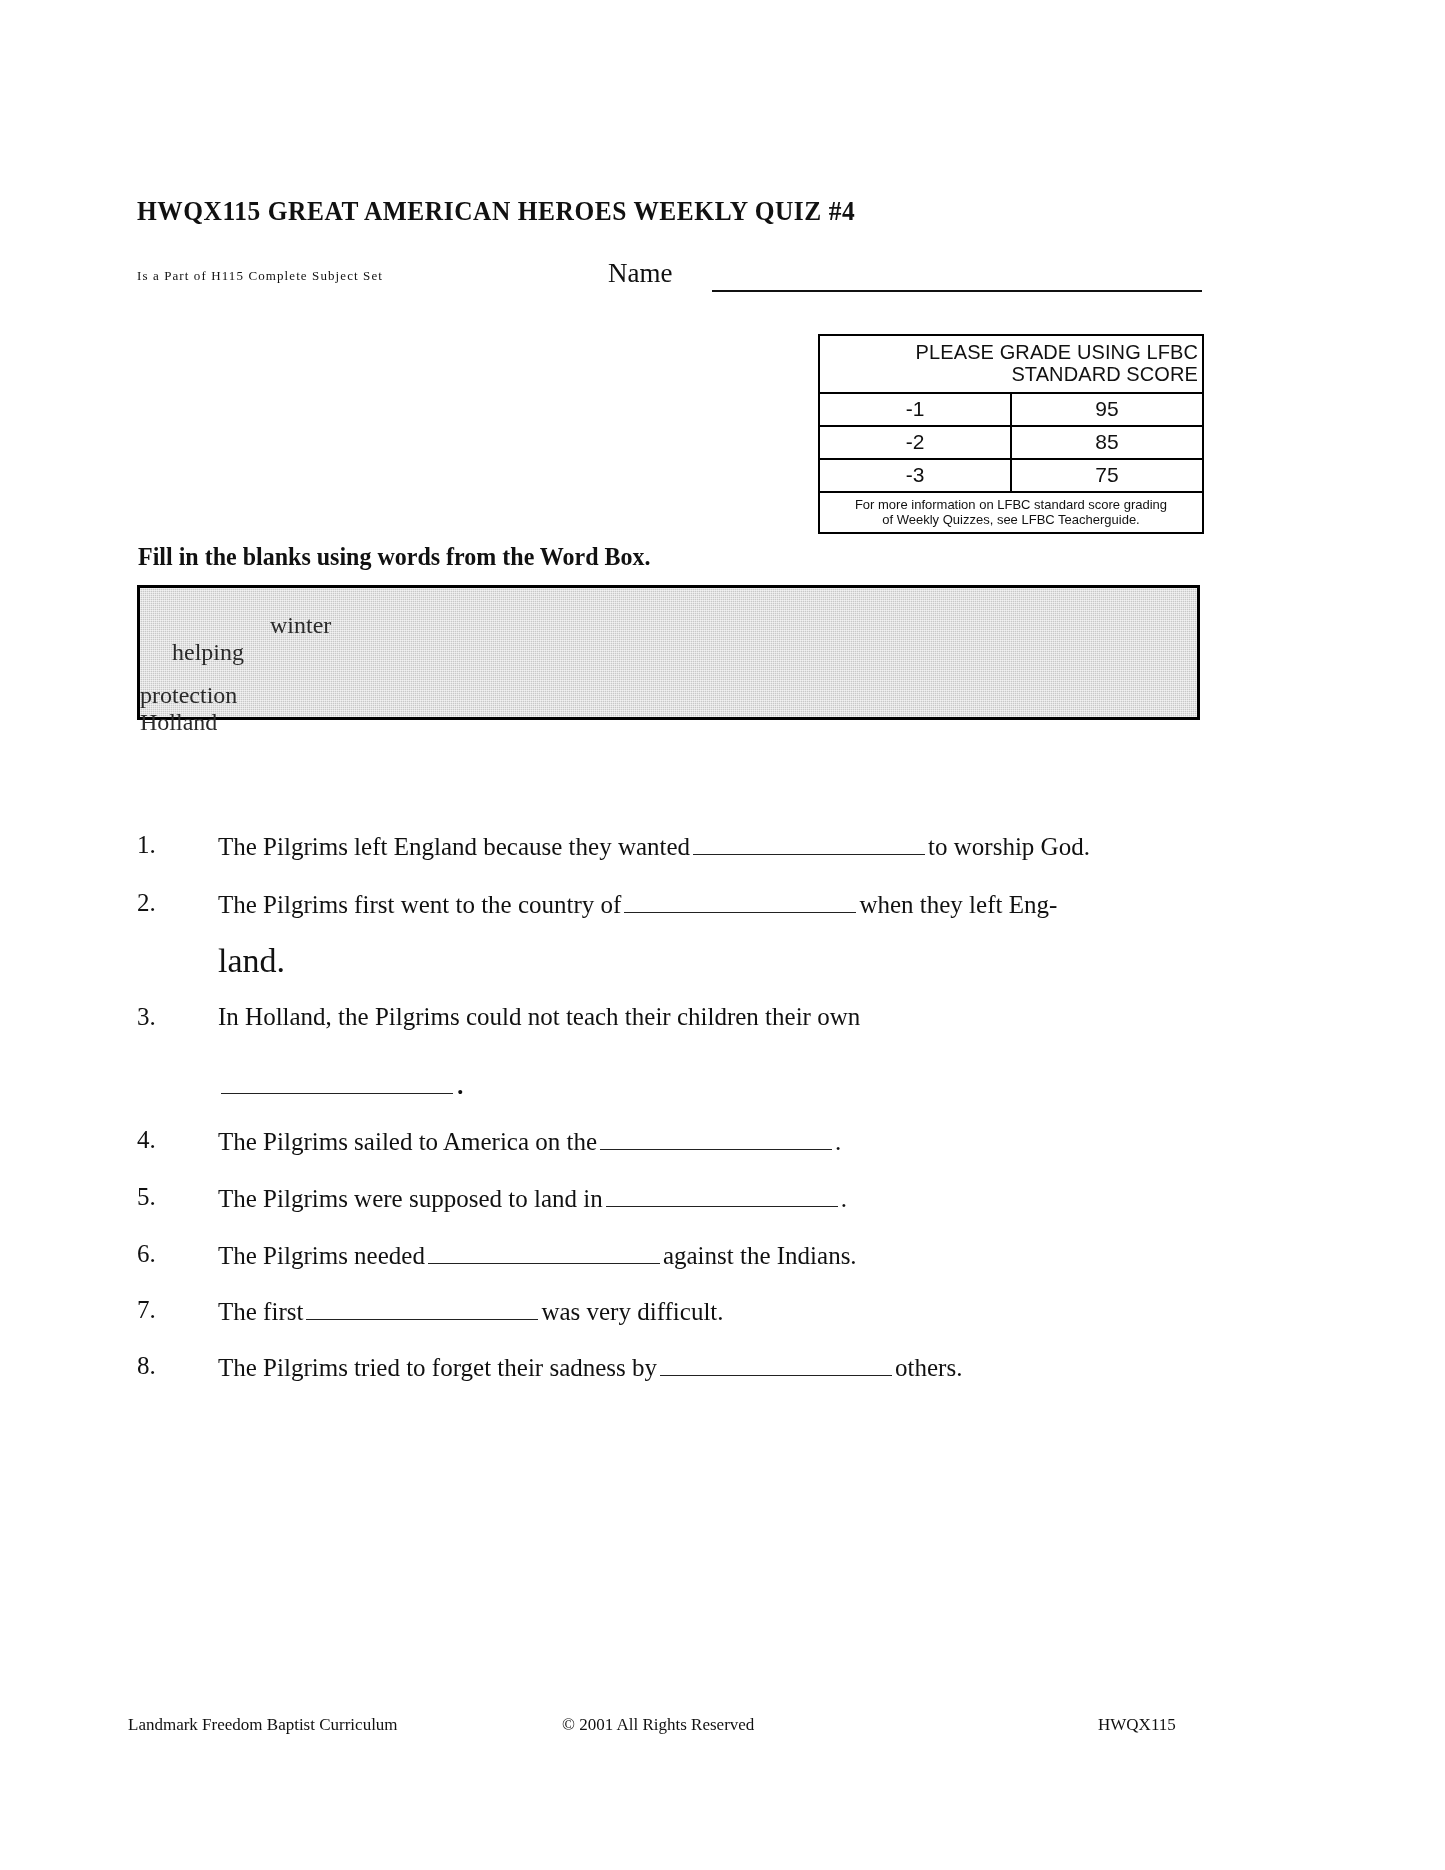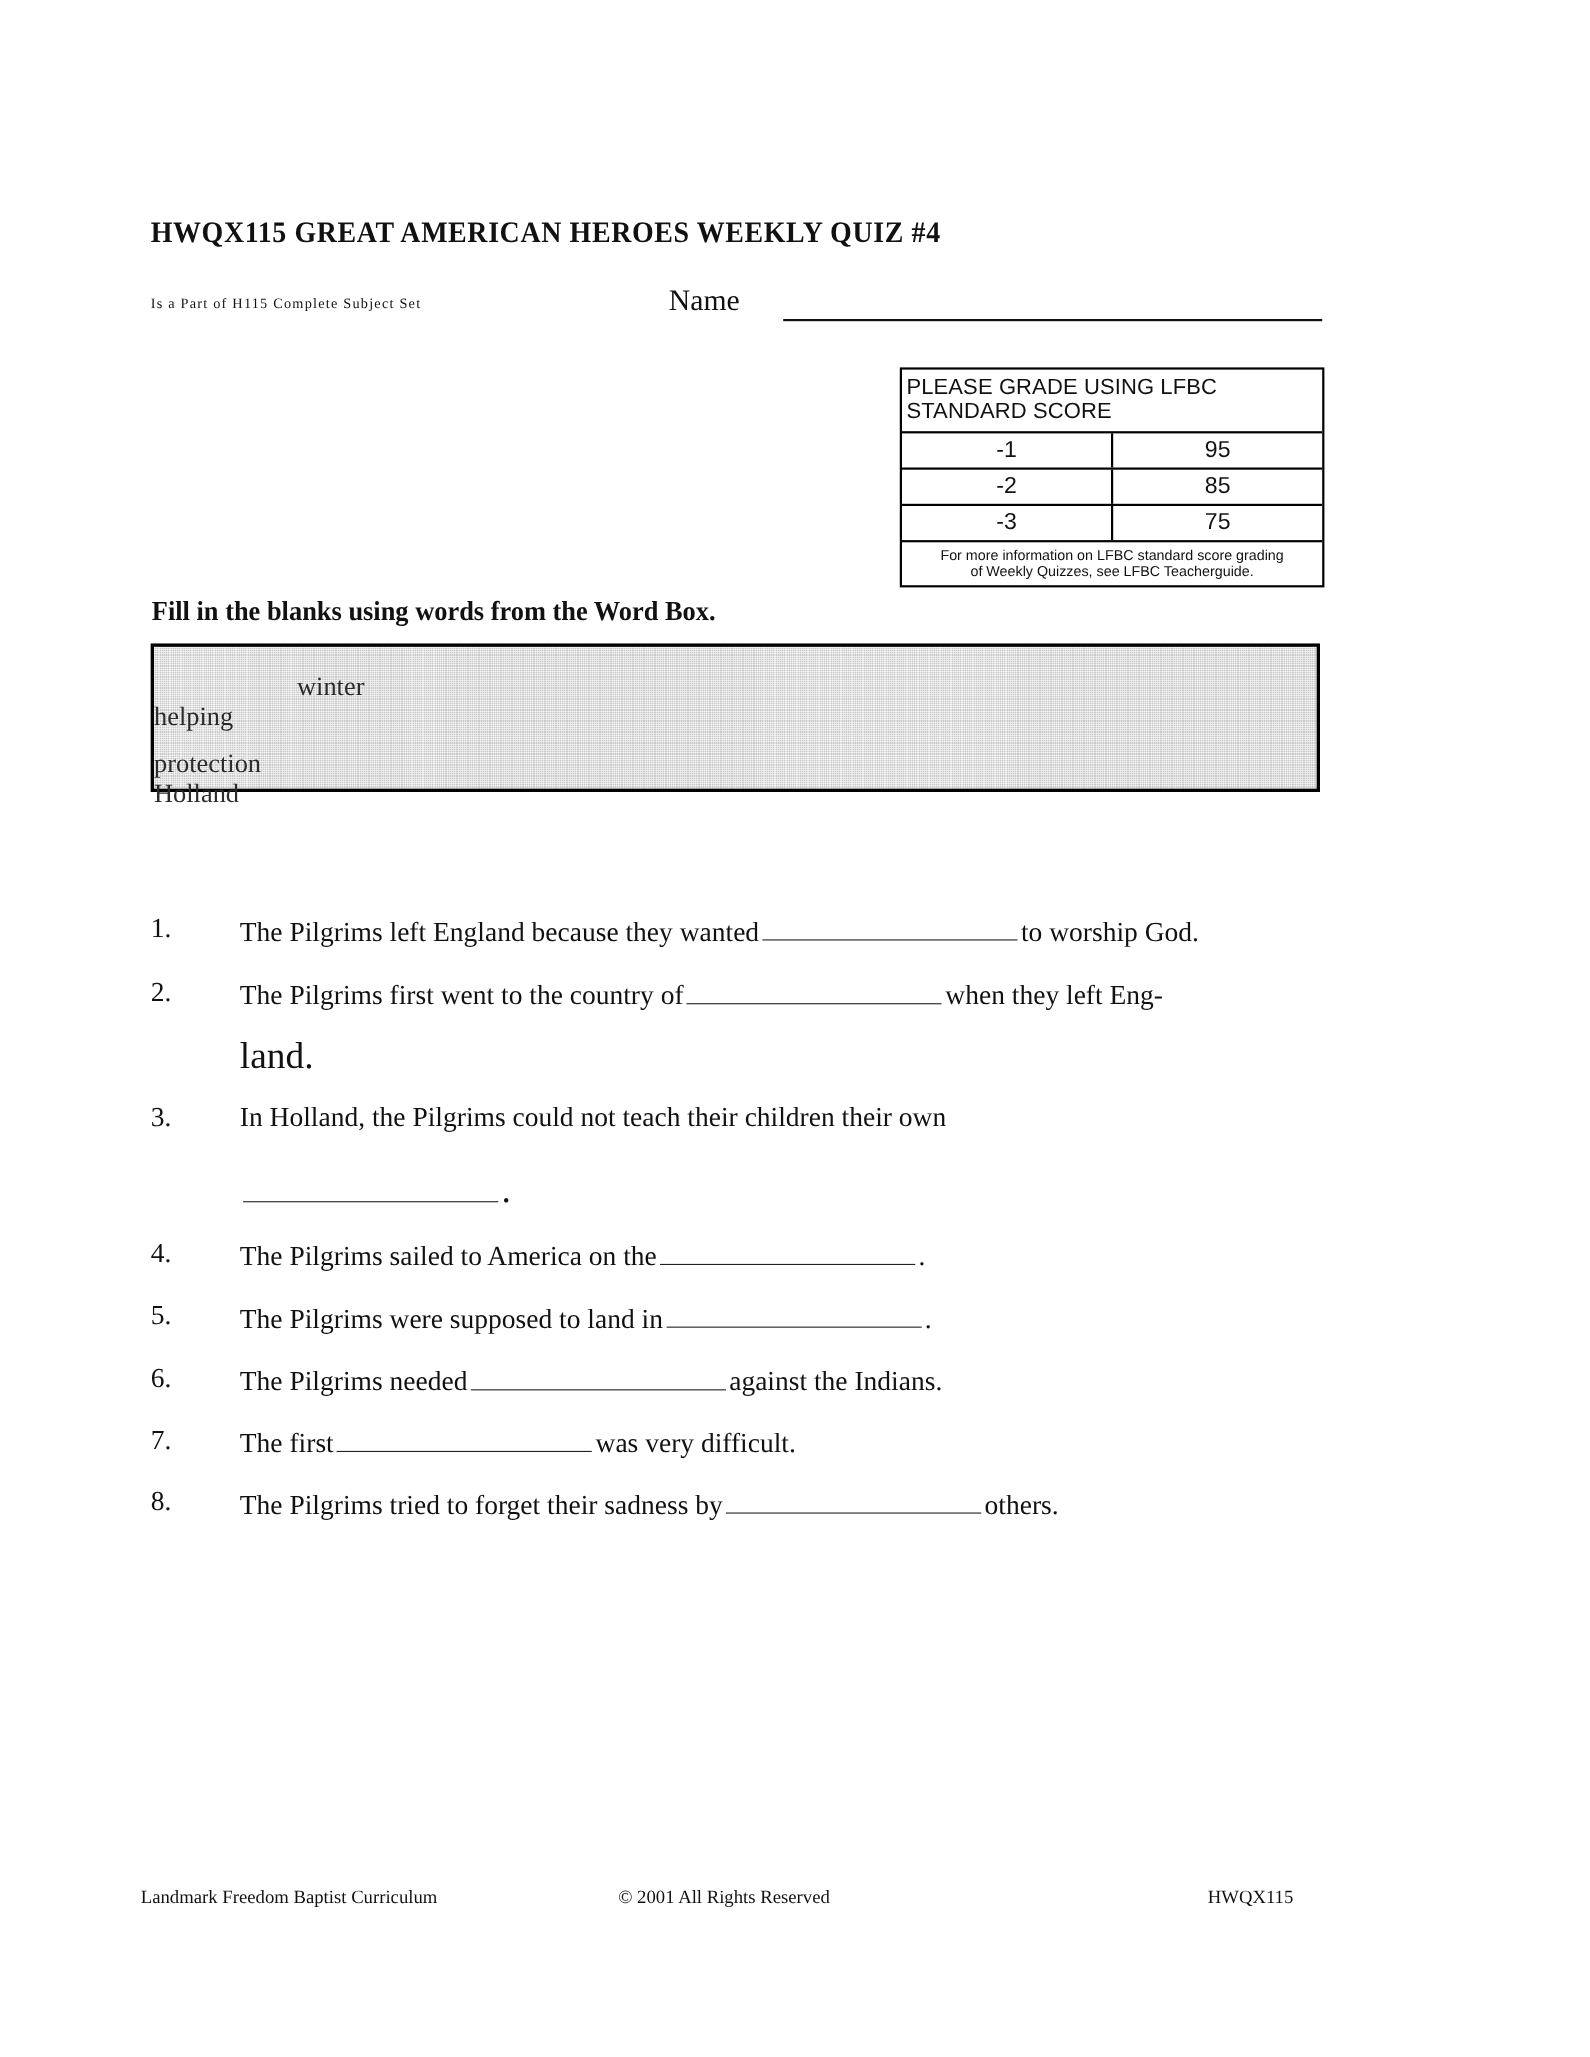--- a/index.html
+++ b/index.html
@@ -64,21 +64,21 @@
     position: absolute;
     left: 818px;
     top: 334px;
     width: 386px;
     border: 2.6px solid #000;
     box-sizing: border-box;
     font-family: "Liberation Sans", sans-serif;
     background: #fff;
   }
   .gt-head {
-    text-align: left;
+    text-align: right;
     font-size: 20px;
     line-height: 1.12;
     padding: 5px 4px 6px;
     border-bottom: 2.6px solid #000;
     letter-spacing: 0.1px;
   }
   .gt-row {
     display: flex;
     border-bottom: 2.6px solid #000;
   }
@@ -133,21 +133,21 @@
     height: 52px;
     align-items: flex-start;
     flex-direction: column;
   }
   .wb-word {
     font-size: 24px;
     color: #2b2b2b;
     text-align: center;
   }
   .wb-word.w1 { width: 250px; margin-left: 50px; text-align: left; padding-left: 80px; }
-  .wb-word.w2 { width: 240px; text-align: left; }
+  .wb-word.w2 { width: 240px; text-align: left; margin-left: 32px; }
   .wb-word.w3 { width: 240px; text-align: left; margin-top: 16px; }
   .wb-word.w4 { width: 220px; text-align: left; }
   .wb-word.italic { font-style: italic; }
 
   
   .questions {
     position: absolute;
     left: 137px;
     top: 832px;
     width: 1075px;

